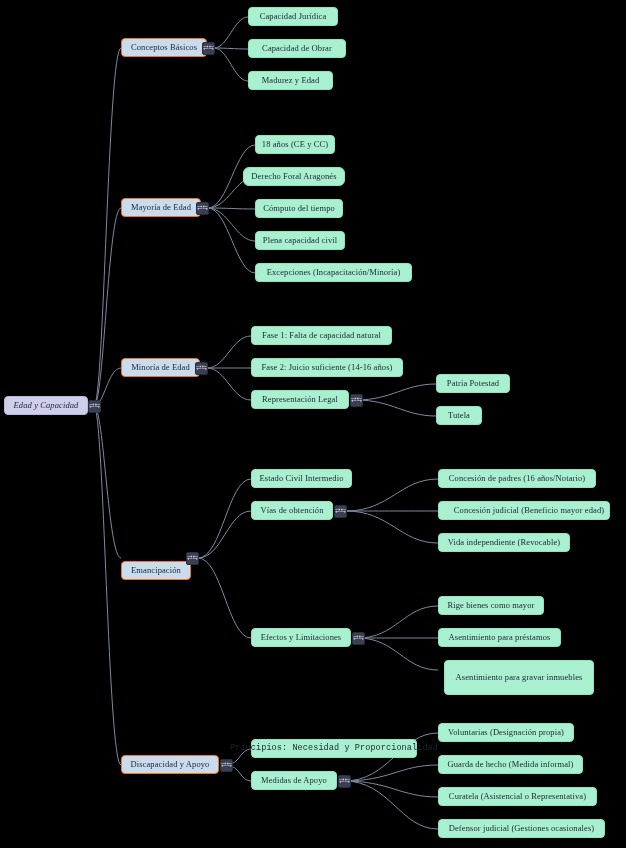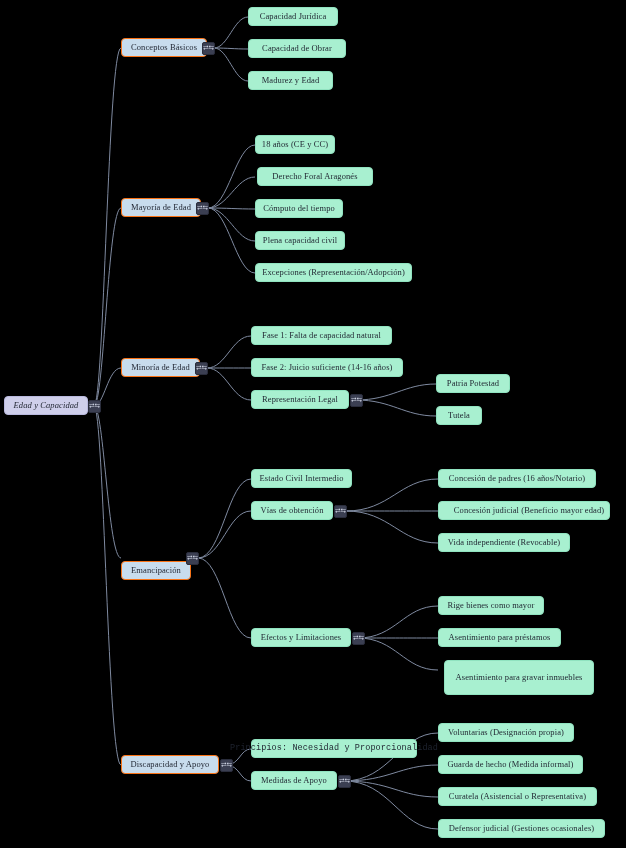--- a/index.html
+++ b/index.html
@@ -153,31 +153,31 @@
   <div class="node l2" style="left:248px;top:39px;width:98px;height:19px;">
     <span>Capacidad de Obrar</span>
   </div>
   <div class="node l2" style="left:248px;top:71px;width:85px;height:19px;">
     <span>Madurez y Edad</span>
   </div>
 
   <div class="node l2" style="left:255px;top:135px;width:80px;height:19px;">
     <span>18 años (CE y CC)</span>
   </div>
-  <div class="node l2" style="left:257px;top:167px;width:116px;height:19px;">
+  <div class="node l2" style="left:243px;top:167px;width:102px;height:19px;border-radius:6px;">
     <span>Derecho Foral Aragonés</span>
   </div>
   <div class="node l2" style="left:255px;top:199px;width:88px;height:19px;">
     <span>Cómputo del tiempo</span>
   </div>
   <div class="node l2" style="left:255px;top:231px;width:90px;height:19px;">
     <span>Plena capacidad civil</span>
   </div>
   <div class="node l2" style="left:255px;top:263px;width:157px;height:19px;">
-    <span>Excepciones (Representación/Adopción)</span>
+    <span>Excepciones (Incapacitación/Minoría)</span>
   </div>
 
   <div class="node l2" style="left:251px;top:326px;width:141px;height:19px;">
     <span>Fase 1: Falta de capacidad natural</span>
   </div>
   <div class="node l2" style="left:251px;top:358px;width:152px;height:19px;">
     <span>Fase 2: Juicio suficiente (14-16 años)</span>
   </div>
   <div class="node l2" style="left:251px;top:390px;width:98px;height:19px;">
     <span>Representación Legal</span>

